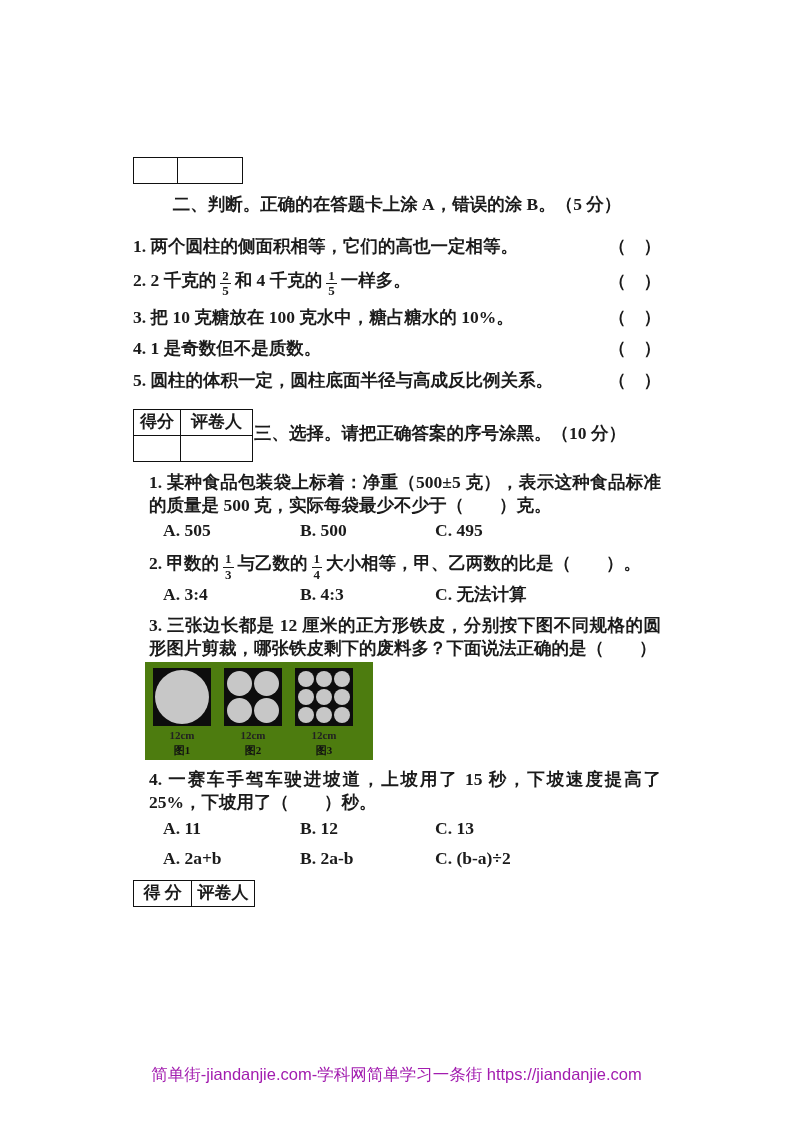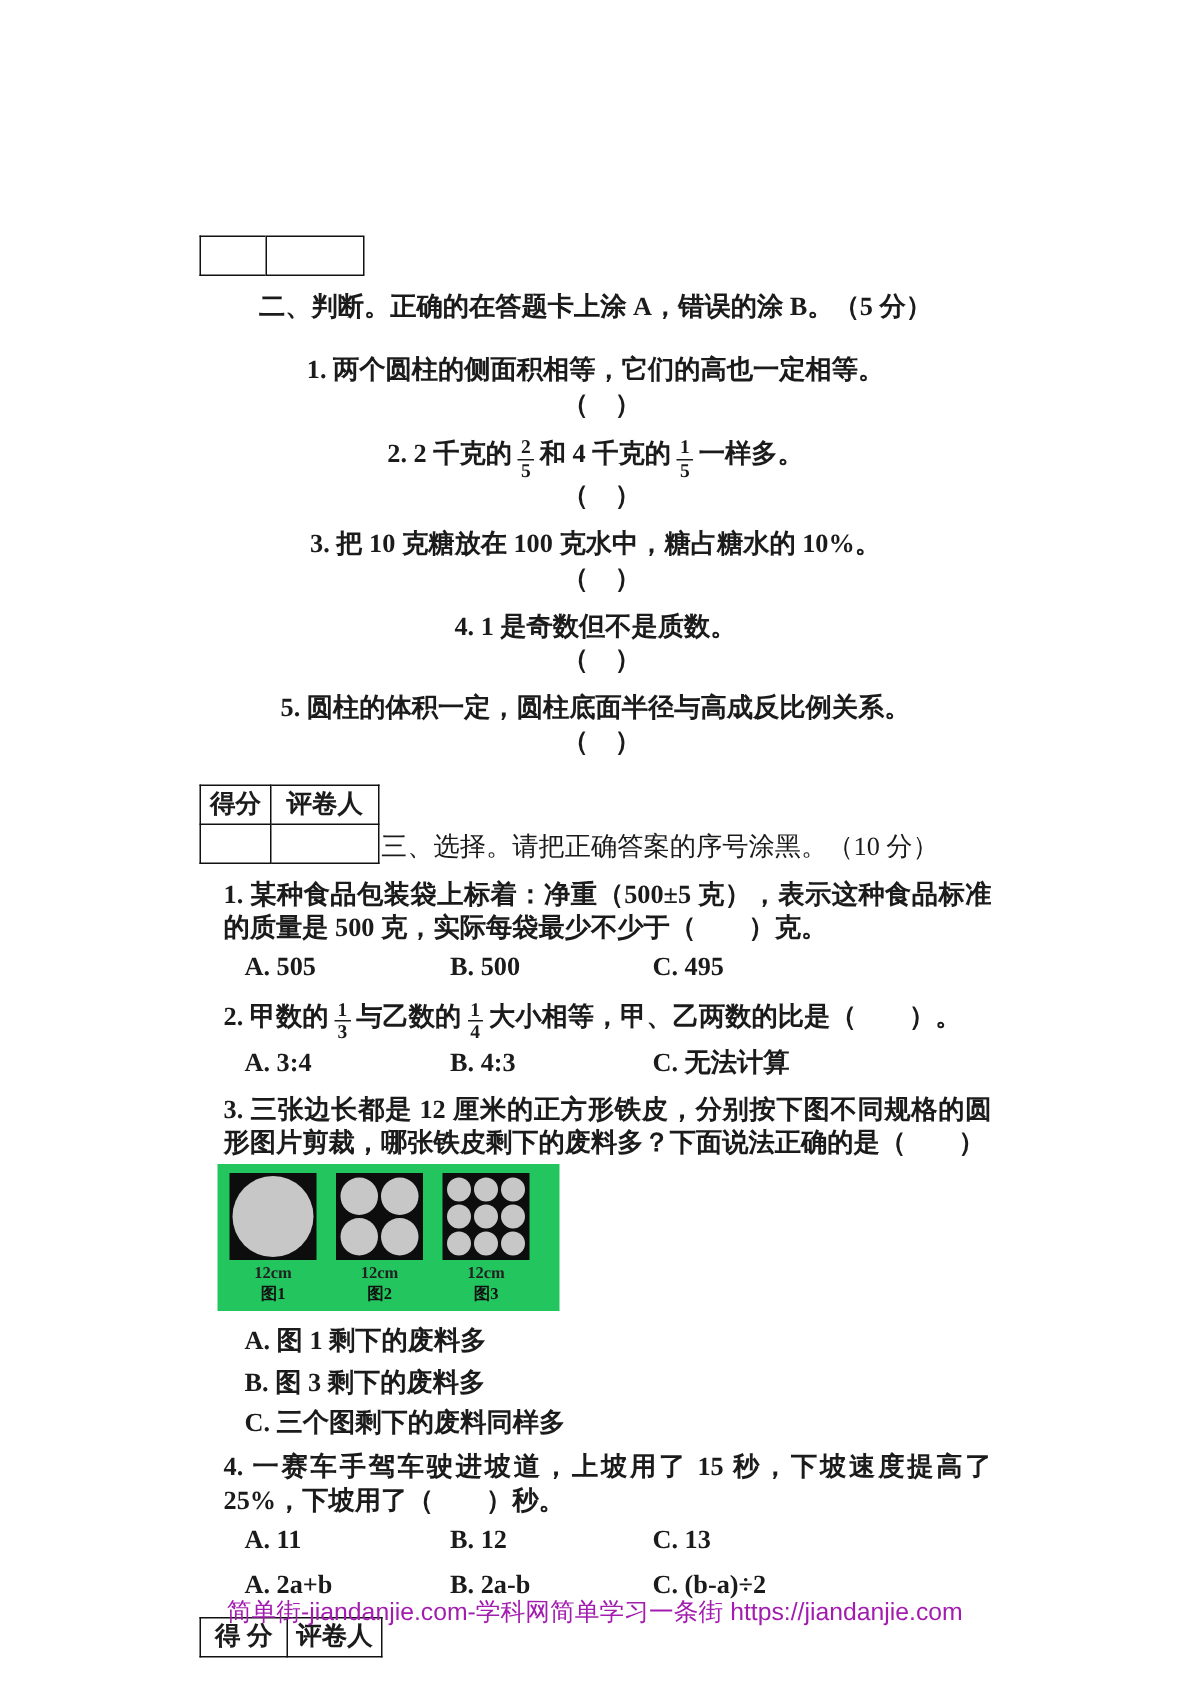--- a/index.html
+++ b/index.html
@@ -26,21 +26,20 @@
     height: 25px; box-sizing: content-box;
   }
   .top-table .cell.c1 { width: 43px; border-right: none; }
   .top-table .cell.c2 { width: 64px; }
 
   .sec-title { font-weight: 700; margin: 0 0 19px 0; text-align: center; }
 
   .judge-row {
     display: flex; justify-content: space-between; align-items: center;
     margin-bottom: 9px;
-    flex-direction: column;
   }
   .judge-row .qtext { flex: 1; text-align: left; }
   .bracket { white-space: pre; margin-left: 8px; }
 
   .frac {
     display: inline-flex; flex-direction: column; align-items: center;
     vertical-align: middle; font-size: 13px; line-height: 1.12;
     margin: 0 4px; transform: translateY(2px);
   }
   .frac .den { border-top: 1.3px solid #1b1b1b; padding: 0 2px; }
@@ -52,36 +51,36 @@
     border: 1.4px solid #111;
     text-align: center; vertical-align: middle;
     font-weight: 700; font-size: 17px;
     padding: 0;
   }
   .score-table .c-score { width: 46px; }
   .score-table .c-grader { width: 71px; }
   .score-table tr { height: 26px; }
 
   .sec3-head { display: flex; gap: 1px; margin: 17px 0 9px 0; }
-  .sec3-head .sec3-title { font-weight: 400; margin-top: 30px; }
+  .sec3-head .sec3-title { font-weight: 700; margin-top: 13px; }
 
   .question { margin-bottom: 4px; }
   .qpara { text-align: justify; margin: 0 0 2px 16px; }
 
   .opts {
     display: grid;
     grid-template-columns: 137px 135px 1fr;
     margin: 3px 0 8px 30px;
   }
   .opts-stack { margin: 2px 0 6px 30px; }
   .opts-stack .opt { margin-bottom: 5px; }
 
   
   .fig-panel {
-    background: #22c55e;
+    background: #4d7c0f;
     width: 212px;
     padding: 6px 8px 3px 8px;
     margin: 3px 0 8px 12px;
   }
   .fig-row { display: flex; gap: 13px; }
   .fig-col { display: flex; flex-direction: column; align-items: center; }
   .fig-square {
     width: 58px; height: 58px;
     background: #0d0d0d;
     box-sizing: border-box;
@@ -226,25 +225,20 @@
               <div class="circle"></div>
               <div class="circle"></div>
               <div class="circle"></div>
             </div>
           <div class="size-label">12cm</div>
           <div class="fig-caption">图3</div>
         </div>
       </div>
     </div>
 
-    <div class="opts-stack">
-      <div class="opt">A. 图 1 剩下的废料多</div>
-      <div class="opt">B. 图 3 剩下的废料多</div>
-      <div class="opt">C. 三个图剩下的废料同样多</div>
-    </div>
   </div>
 
   <div class="question">
     <p class="qpara">4. 一赛车手驾车驶进坡道，上坡用了 15 秒，下坡速度提高了 25%，下坡用了（　　）秒。</p>
     <div class="opts">
       <span>A. 11</span>
       <span>B. 12</span>
       <span>C. 13</span>
     </div>
   </div>

